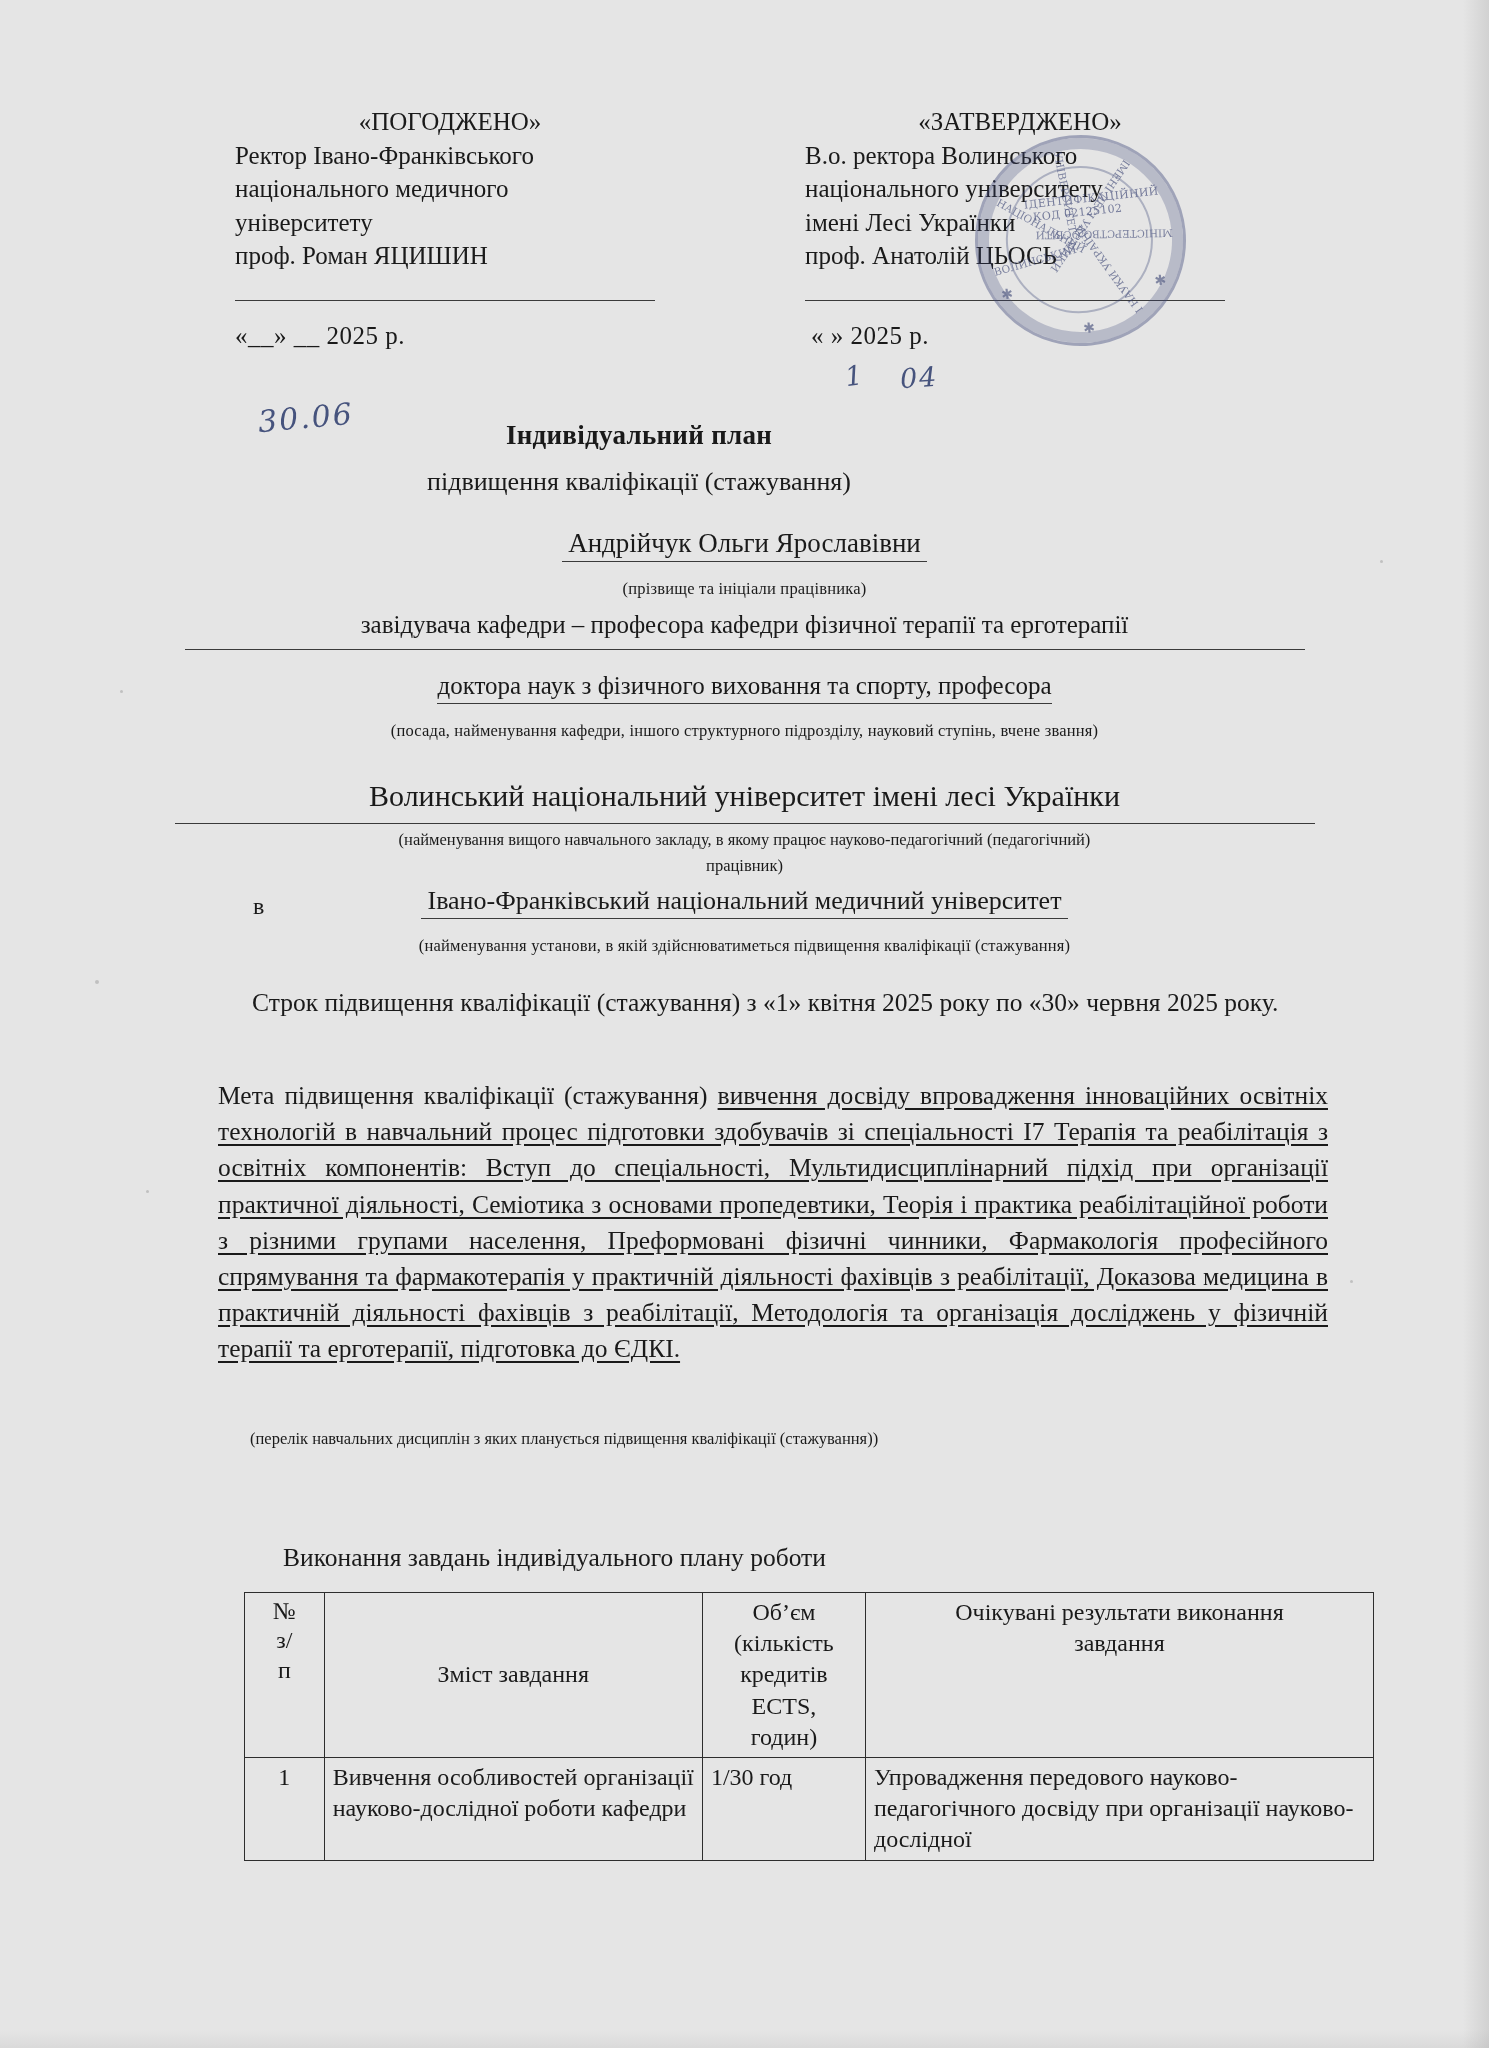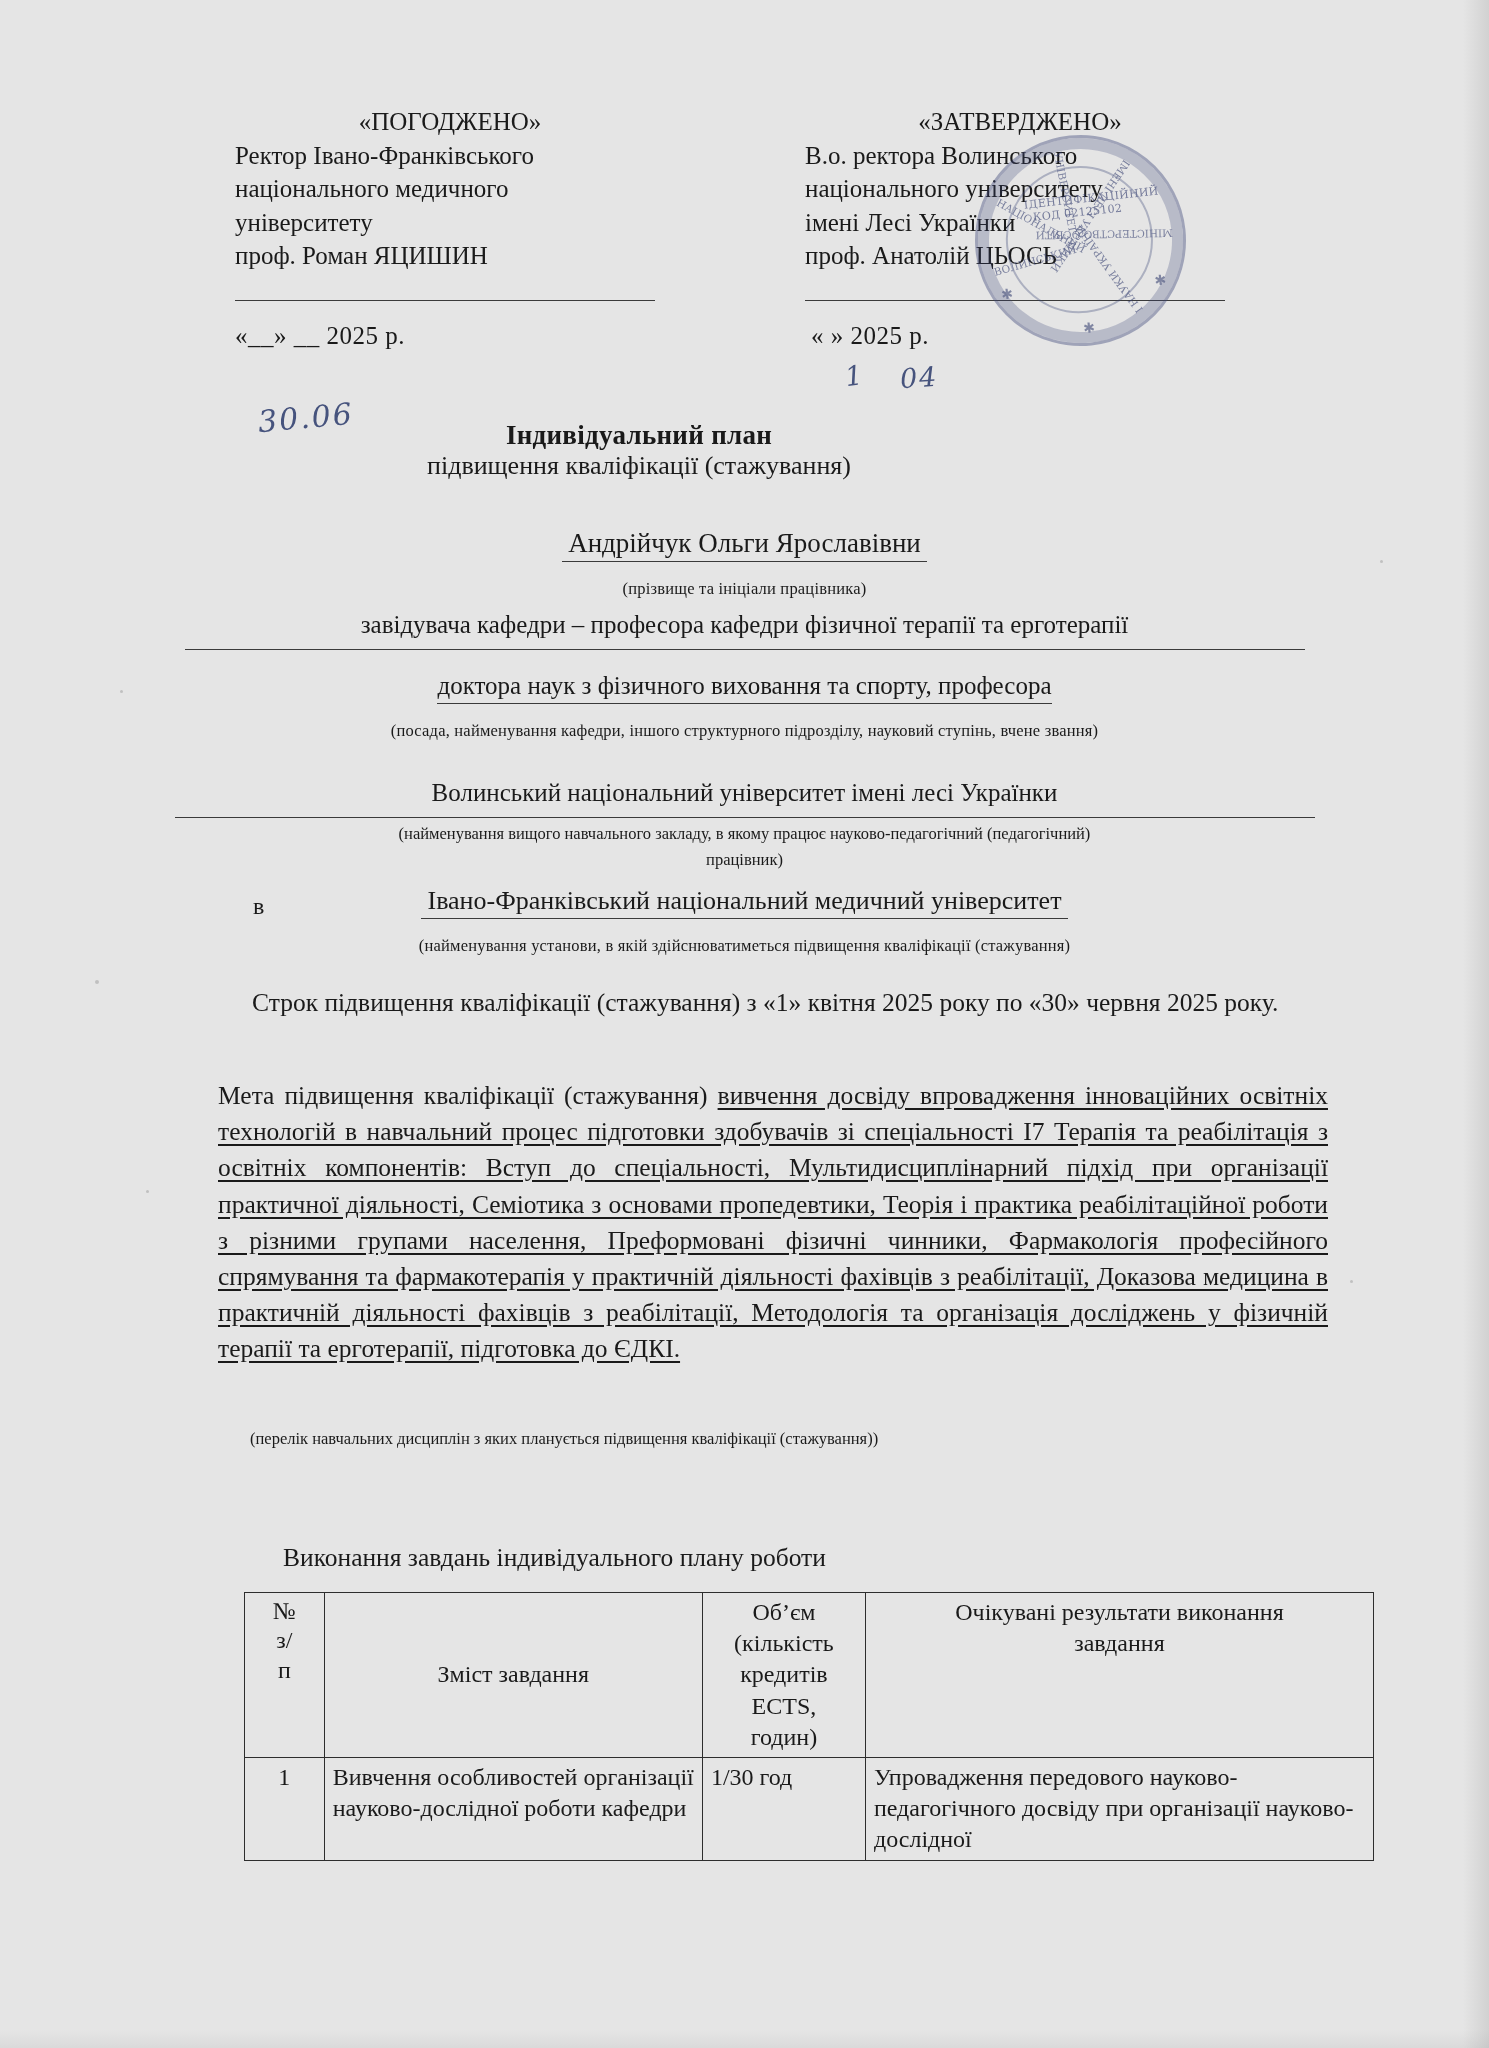--- a/index.html
+++ b/index.html
@@ -148,21 +148,21 @@
     width: 1278px;
     text-align: center;
   }
   .doc-title {
     font-size: 27px;
     font-weight: bold;
     letter-spacing: .3px;
   }
   .doc-subtitle {
     font-size: 26px;
-    margin-top: 0;
+    margin-top: 16px;
   }
 
   
   .person-block {
     position: absolute;
     left: 0; top: 528px;
     width: 1489px;
     text-align: center;
   }
   .person-name {
@@ -189,21 +189,21 @@
     height: 0;
   }
   .degree-line {
     font-size: 25px;
     margin-top: 22px;
     display: inline-block;
     border-bottom: 1.6px solid #3a3a3a;
     padding-bottom: 3px;
   }
   .org-line {
-    font-size: 25px;
+    font-size: 30px;
     margin-top: 38px;
   }
   .rule-org {
     width: 1140px;
     margin: 10px auto 0 auto;
     border-bottom: 1.6px solid #3a3a3a;
     height: 0;
   }
   .caption-2 {
     font-size: 16.5px;

